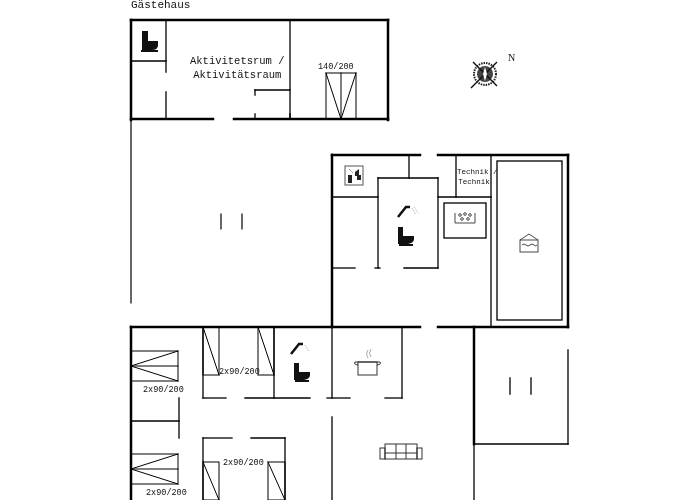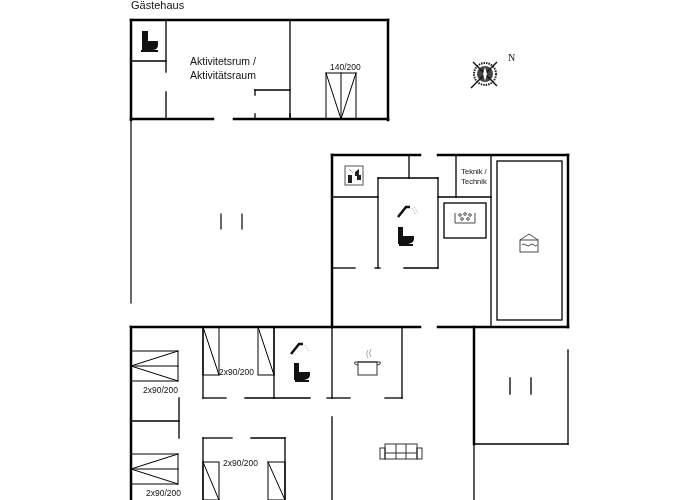--- a/index.html
+++ b/index.html
@@ -1,18 +1,18 @@
 <!DOCTYPE html>
 <html><head>
 <meta charset="utf-8">
 <style>
   html, body { margin:0; padding:0; background:#ffffff; }
   body { width:700px; height:500px; position:relative; overflow:hidden; font-family:"Liberation Sans", sans-serif; color:#000; }
   .plan { position:absolute; left:0; top:0; width:700px; height:500px; }
-  .lbl { position:absolute; font-family:Liberation Sans, sans-serif; color:#111; white-space:nowrap; }
+  .lbl { position:absolute; font-family:Liberation Mono, monospace; color:#111; white-space:nowrap; }
   .title { left:131px; top:-1px; font-size:11px; }
   .room { font-size:10.5px; line-height:14px; }
   .bed { font-size:8.5px; }
   .tech { font-size:7.5px; line-height:10px; text-align:center; }
   .north { font-family:"Liberation Serif", serif; font-size:10px; }
 </style>
 </head>
 <body>
 
 <div class="plan">
@@ -192,23 +192,23 @@
 </svg>
 </div>
 
 <span class="lbl title">Gästehaus</span>
 <span class="lbl north" style="left:508px; top:52px;">N</span>
 
 <div class="lbl room" style="left:190px; top:54px;text-align:center;">
   <div>Aktivitetsrum /</div>
   <div>Aktivitätsraum</div>
 </div>
-<span class="lbl bed" style="left:330px; top:62px;">140/200</span>
+<span class="lbl bed" style="left:318px; top:62px;">140/200</span>
 
 <div class="lbl tech" style="left:457px; top:167px; width:34px;">
-  <div>Teknik /</div>
+  <div>Technik /</div>
   <div>Technik</div>
 </div>
 
 <span class="lbl bed" style="left:143px; top:385px;">2x90/200</span>
 <span class="lbl bed" style="left:219px; top:367px;">2x90/200</span>
 <span class="lbl bed" style="left:223px; top:458px;">2x90/200</span>
 <span class="lbl bed" style="left:146px; top:488px;">2x90/200</span>
 
 </body></html>

